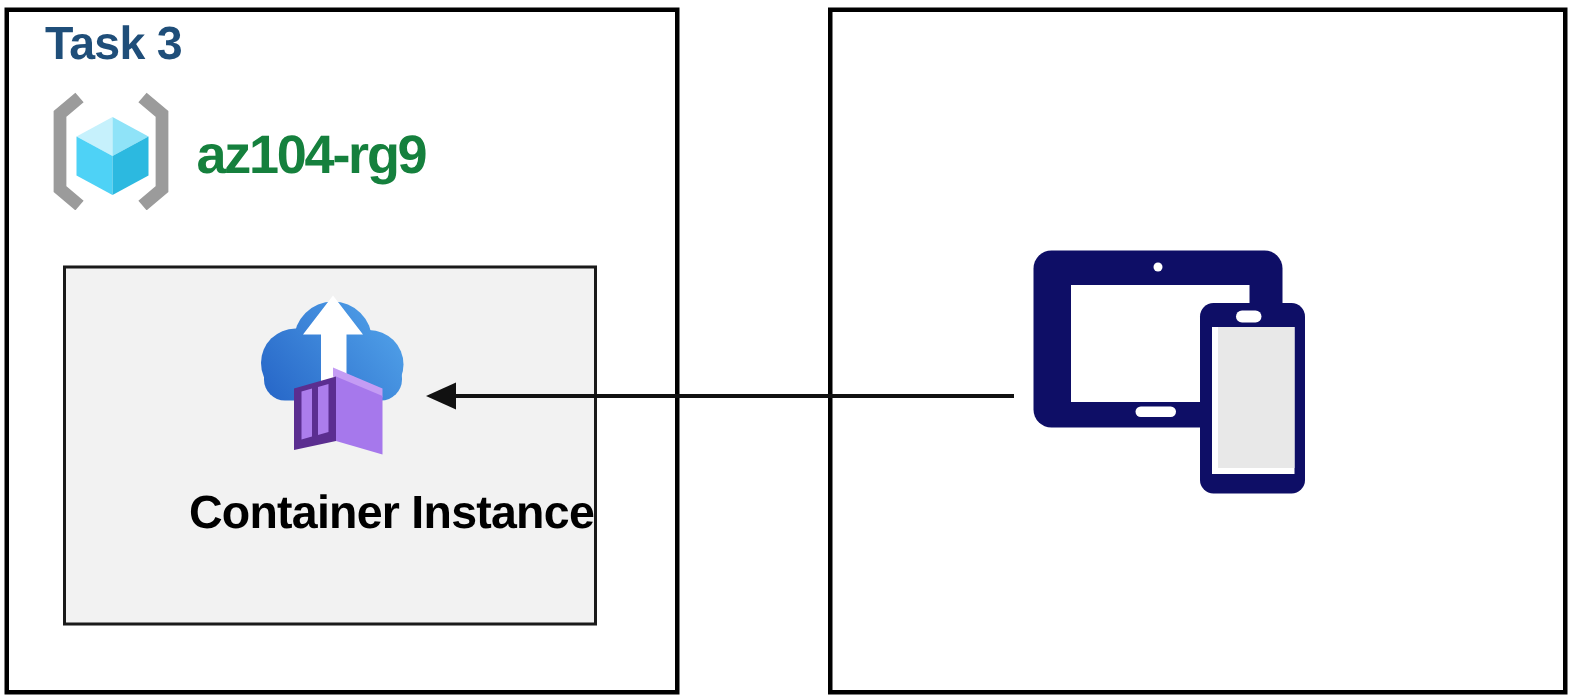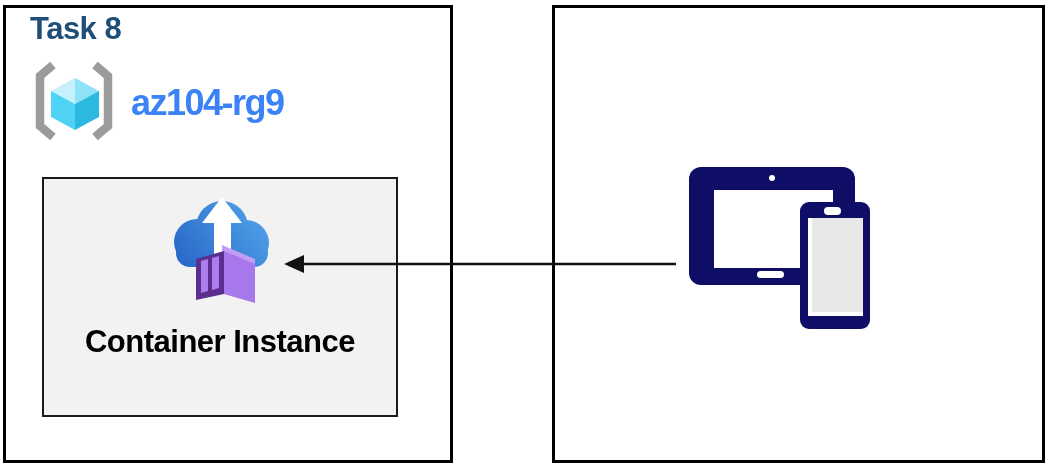--- a/index.html
+++ b/index.html
@@ -28,36 +28,36 @@
     white-space: nowrap;
   }
   #task1-title { left: 30px; top: 11px; }
   #task2-title { left: 581px; top: 11px; }
   .rg-label {
     position: absolute;
     left: 131px; top: 82px;
     font-size: 36px;
     font-weight: 700;
     letter-spacing: -1.5px;
-    color: #3b82f6;
+    color: #15803d;
     white-space: nowrap;
   }
   .inner-panel {
     position: absolute;
     left: 42px; top: 177px;
     width: 356px; height: 240px;
     box-sizing: border-box;
     background: var(--c-inner_box_bg, #F2F2F2);
     border: 2.5px solid var(--c-inner_box_border, #1A1A1A);
   }
   .panel-label {
     position: absolute;
     left: 44px; top: 324px;
     width: 352px;
-    text-align: center;
+    text-align: right;
     font-size: 31px;
     font-weight: 700;
     letter-spacing: -0.5px;
     color: #000000;
     white-space: nowrap;
   }
   .caption-label {
     position: absolute;
     left: 640px; top: 347px;
     width: 300px;
@@ -92,21 +92,21 @@
   .f-screen    { fill: var(--c-device_screen_gray, #E8E8E8); }
   .arrow-line  { stroke: var(--c-arrow_black, #111111); stroke-width: 2.6; }
   .arrow-head  { fill: var(--c-arrow_black, #111111); }
 </style>
 </head>
 <body>
 
 <div class="canvas">
 
   <div class="task-box" id="task1-box"></div>
-  <div class="task-title" id="task1-title">Task 8</div>
+  <div class="task-title" id="task1-title">Task 3</div>
 
   <svg id="rg-icon" viewBox="30 60 88 80" aria-hidden="true">
     <g>
       <polyline class="s-bracket" points="53,65 40,76 40,126 53,137"></polyline>
       <polyline class="s-bracket" points="95,65 108,76 108,126 95,137"></polyline>
     </g>
     <g>
       <polygon class="f-cube-tl" points="75,78 51,91 75,104"></polygon>
       <polygon class="f-cube-tr" points="75,78 99,91 75,104"></polygon>
       <polygon class="f-cube-l" points="51,91 75,104 75,130 51,117"></polygon>

